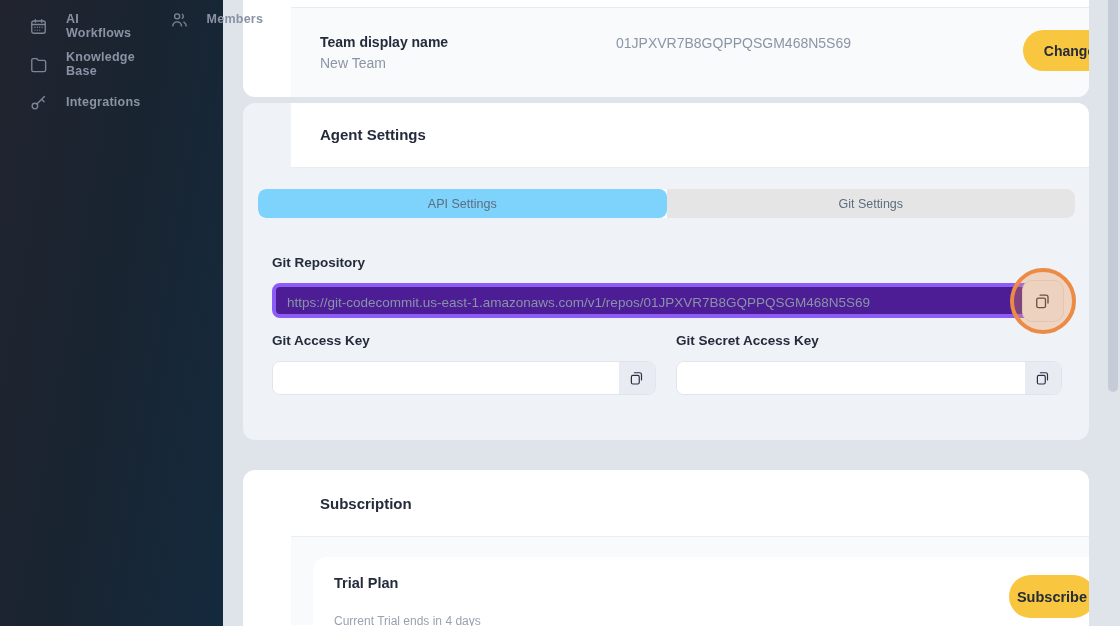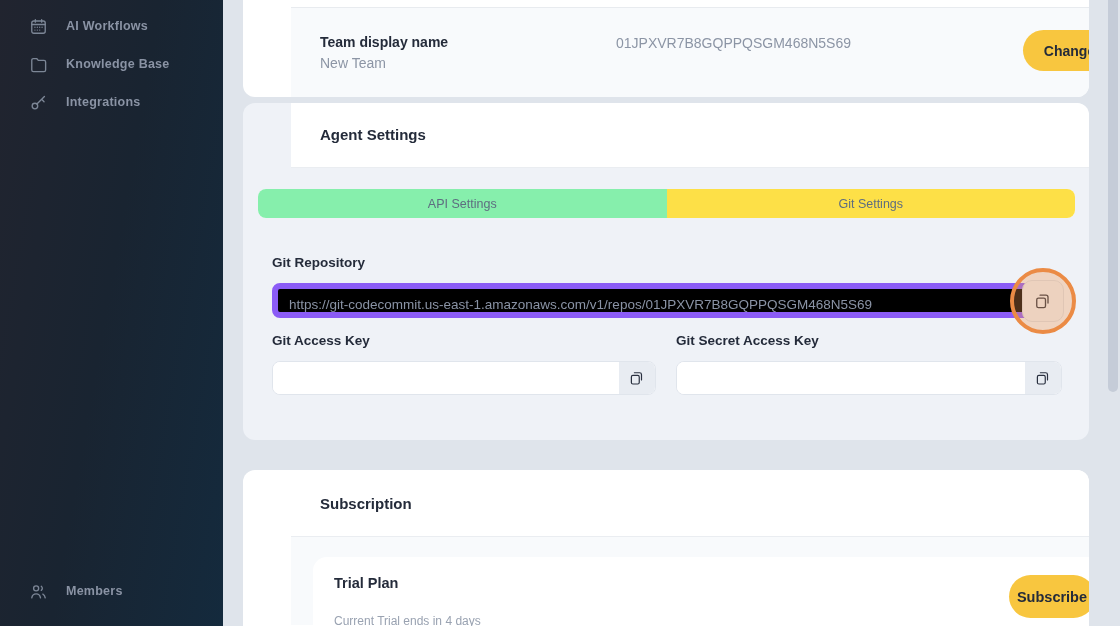--- a/index.html
+++ b/index.html
@@ -3,21 +3,21 @@
 <meta charset="utf-8">
 <style>
   * { margin:0; padding:0; box-sizing:border-box; }
   html,body { width:1120px; height:626px; overflow:hidden; }
   body { background:#DFE4EB; font-family:"Liberation Sans", sans-serif; position:relative; }
 
   
   .sidebar {
     position:absolute; left:0; top:0; width:223px; height:626px;
     background:linear-gradient(100deg,#21242F 0%,#192431 48%,#142A3D 100%);
-    display:flex; flex-direction:column; justify-content:space-between;
+    display:flex; flex-direction:row; justify-content:space-between;
     z-index:5;
   }
   .nav-top { padding-top:7px; }
   .nav-bottom { padding-bottom:16px; }
   .nav-item { display:flex; align-items:center; height:38px; padding-left:29px; gap:18px; cursor:pointer; }
   .nav-item svg { width:19px; height:19px; stroke:#7C8696; fill:none; stroke-width:1.7; stroke-linecap:round; stroke-linejoin:round; flex:0 0 auto; }
   .nav-label { font-size:12.5px; font-weight:700; color:#8A93A4; letter-spacing:.25px; }
 
   
   .main { position:absolute; left:223px; top:0; width:897px; height:626px; }
@@ -35,25 +35,25 @@
   .f-value { font-size:14px; color:#8C95A5; line-height:20px; margin-top:1px; }
   .pill-btn { border:none; background:#F8C63F; color:#242B3A; font-family:"Liberation Sans",sans-serif; font-weight:700; cursor:pointer; }
   .change-btn { position:absolute; left:732px; top:22px; width:93px; height:41px; border-radius:21px; font-size:14px; }
 
   
   .card-agent { top:103px; height:337px; border-radius:12px; background:#EFF2F7; overflow:hidden; }
   .c2-header { height:65px; background:#fff; border-bottom:1px solid #EAEDF1; position:relative; }
   .section-title { position:absolute; left:29px; top:23px; font-size:15px; font-weight:700; color:#242B3A; }
   .tabbar { position:absolute; left:15px; top:86px; width:817px; height:29px; border-radius:8px; background:#fff; display:flex; overflow:hidden; }
   .tab { flex:1; display:flex; align-items:center; justify-content:center; font-size:12.5px; color:#5E6D80; cursor:pointer; }
-  .tab-inactive { background:#86efac; border-radius:0; }
-  .tab-active { background:#fde047; }
+  .tab-inactive { background:#7dd3fc; border-radius:8px; }
+  .tab-active { background:#e5e5e5; }
   .fieldlabel { position:absolute; font-size:13.5px; font-weight:700; color:#242B3A; }
   .repo-label { left:29px; top:152px; }
-  .repo-input { position:absolute; left:29px; top:180px; width:788px; height:35px; background:#000000; border:6px solid #8b5cf6; border-radius:8px; }
+  .repo-input { position:absolute; left:29px; top:180px; width:788px; height:35px; background:#4c1d95; border:4px solid #8b5cf6; border-radius:8px; }
   .repo-value { font-size:13.5px; color:#8A93A5; line-height:32px; padding-left:11px; white-space:nowrap; overflow:hidden; }
   .copy-btn-repo { position:absolute; left:779px; top:177px; width:42px; height:42px; border-radius:10px; background:#ECEFF3; border:1px solid #D9DEE5; display:flex; align-items:center; justify-content:center; cursor:pointer; z-index:2; }
   .copy-btn-repo svg { width:20px; height:20px; }
   .copy-glyph { fill:none; stroke:#2A3140; stroke-width:1.6; stroke-linecap:round; stroke-linejoin:round; }
   .highlight-circle { position:absolute; left:767px; top:165px; width:66px; height:66px; border-radius:50%;
     border:4px solid #EB8B45; background:rgba(238,148,80,.32); z-index:3; pointer-events:none; }
   .key-label-1 { left:29px; top:230px; }
   .key-label-2 { left:433px; top:230px; }
   .input-group { position:absolute; top:258px; height:34px; display:flex; border-radius:8px; overflow:hidden; border:1px solid #E0E5EC; background:#fff; }
   .ig1 { left:29px; width:384px; }

